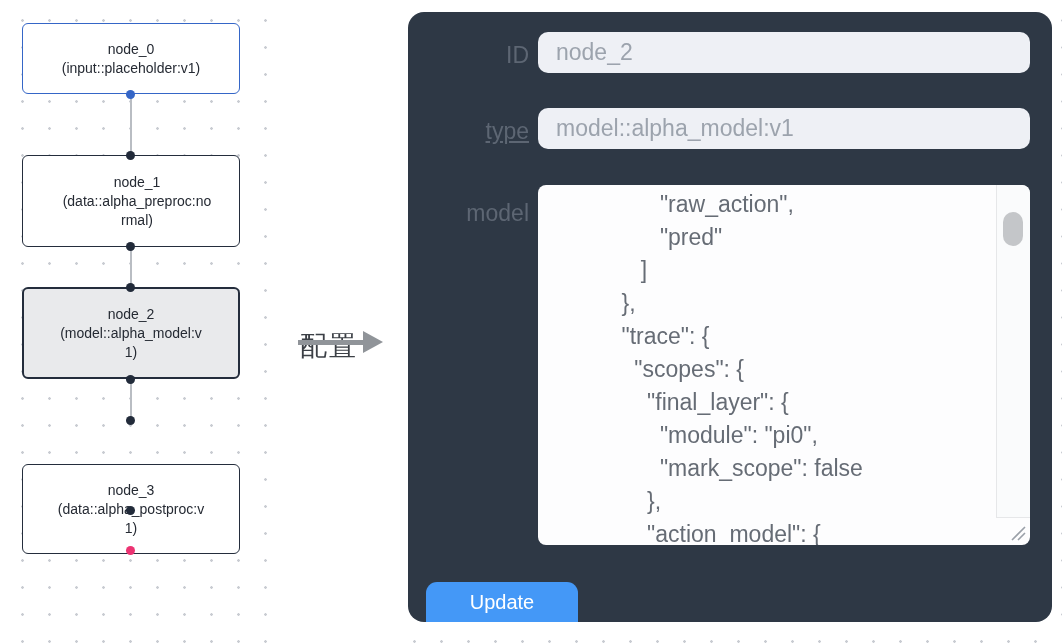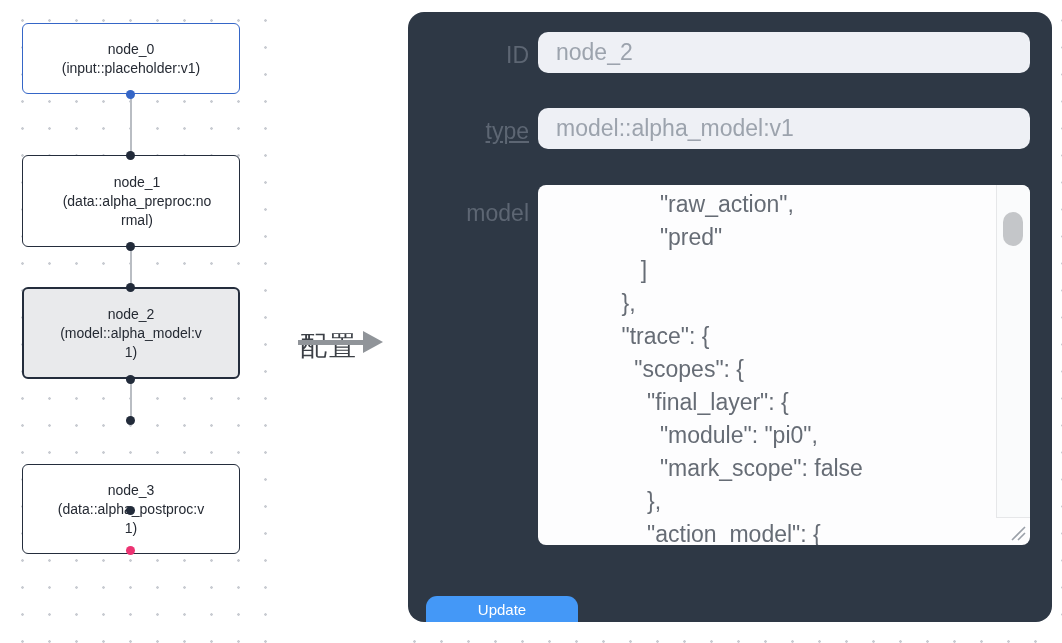--- a/index.html
+++ b/index.html
@@ -68,24 +68,24 @@
   .config-text { font-family: "Liberation Sans", sans-serif; white-space: pre;
                  font-size: 23px; line-height: 33px; color: #666c75;
                  padding: 3px 0 0 58px; }
   .vtrack { position: absolute; top: 0; right: 0; width: 34px; height: 333px;
             background: #fafbfc; border-left: 1px solid #e6e7e9; border-bottom: 1px solid #e6e7e9;
             border-radius: 0 8px 0 0; }
   .vthumb { position: absolute; left: 6px; top: 27px; width: 20px; height: 34px;
             background: #c4c6c9; border-radius: 10px; }
   .resize-grip { position: absolute; right: 3px; bottom: 3px; width: 18px; height: 18px; }
 
-  .update-btn { position: absolute; left: 18px; bottom: 0; width: 152px; height: 26px;
+  .update-btn { position: absolute; left: 18px; bottom: 0; width: 152px; height: 40px;
                 background: #4498f7; color: #ffffff; border: none;
                 border-radius: 11px 11px 0 0; font-family: "Liberation Sans", sans-serif;
-                font-size: 15px; font-weight: 500; cursor: pointer; }
+                font-size: 20px; font-weight: 500; cursor: pointer; }
 </style>
 </head>
 <body>
 
 <div id="app">
 
   <div class="dots dots-left"></div>
   <div class="dots dots-right"></div>
 
   <div class="canvas">

